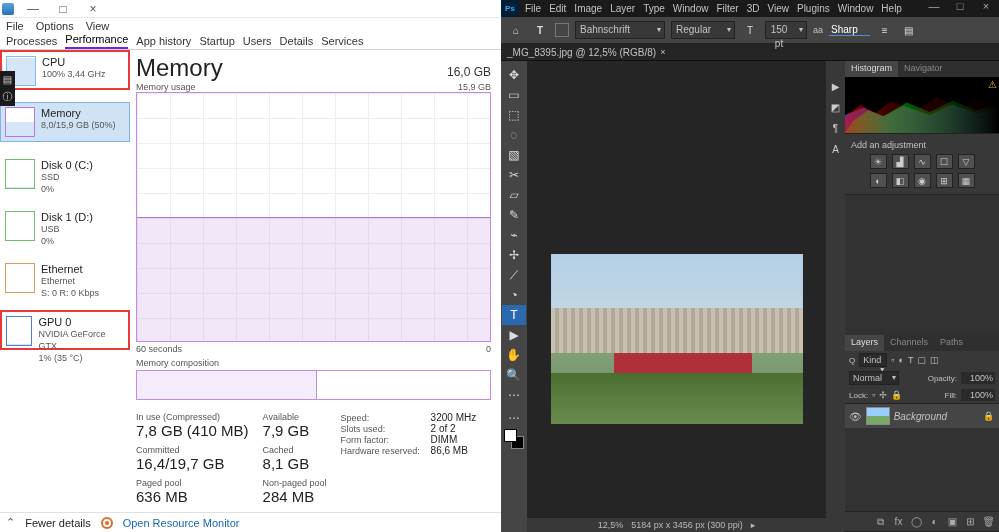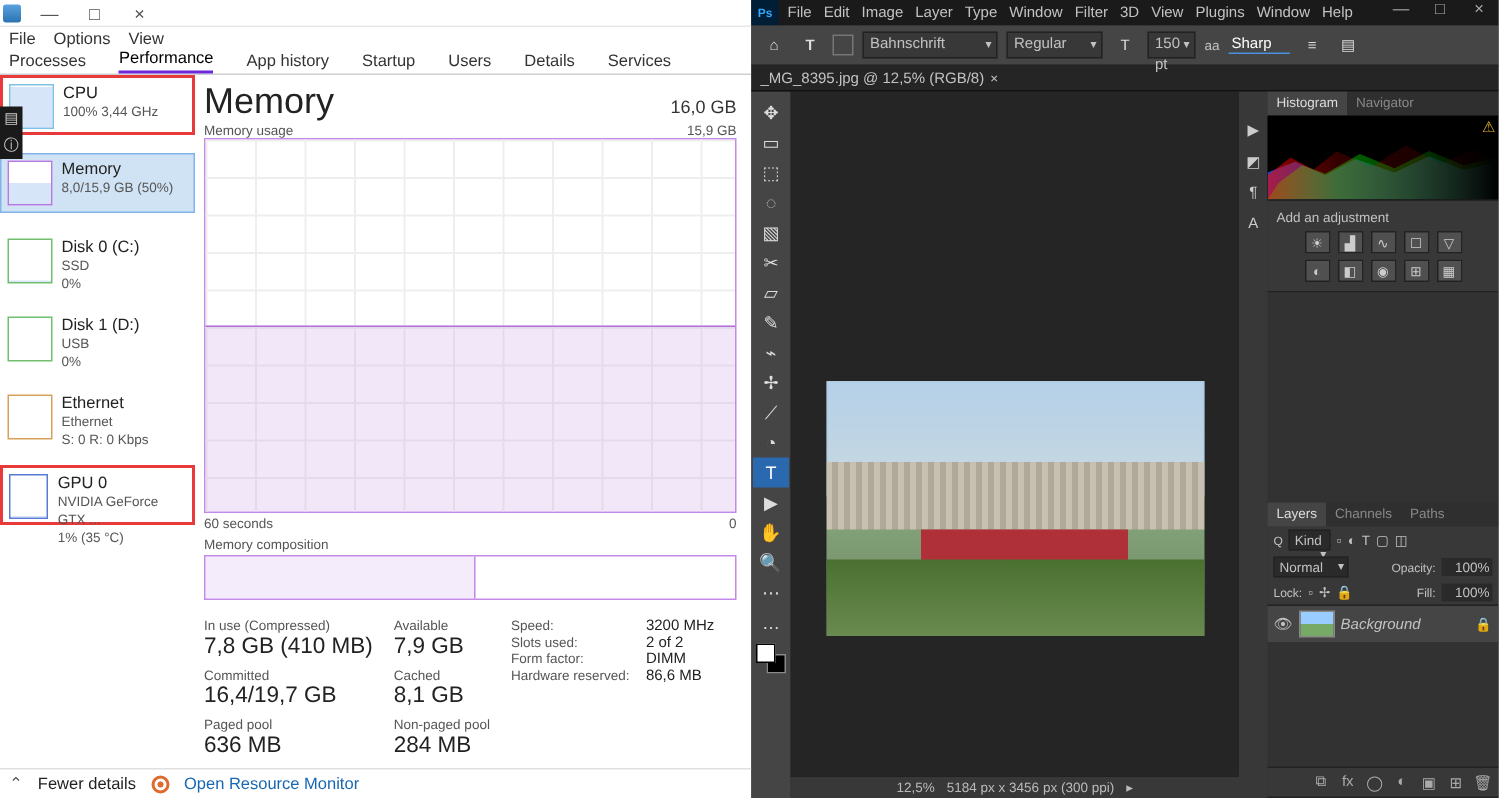--- a/index.html
+++ b/index.html
@@ -6,21 +6,21 @@
 body { width: 999px; height: 532px; display: flex; background: #000; overflow: hidden; }
 
 
 .tm { width: 501px; height: 532px; background: #fff; display: flex; flex-direction: column; font-size: 11px; color: #222; }
 .tm-title { height: 18px; display: flex; align-items: center; padding: 0 2px; border-bottom: 1px solid #e8e8e8; }
 .tm-title .icon { width: 12px; height: 12px; margin-right: 4px; background: linear-gradient(#5aa2e0,#2a72b0); border-radius: 2px; }
 .tm-title .txt { flex: 1; font-size: 11px; }
 .tm-title .sys { display: flex; }
 .tm-title .sys div { width: 30px; text-align: center; color: #555; font-size: 12px; }
 .tm-menu { height: 15px; display: flex; gap: 12px; padding: 0 6px; font-size: 11px; color: #333; align-items: center; }
-.tm-tabs { height: 17px; display: flex; gap: 22px; padding: 0 6px; font-size: 11px; color: #333; align-items: flex-end; border-bottom: 1px solid #d0d0d0; }
+.tm-tabs { height: 17px; display: flex; gap: 8px; padding: 0 6px; font-size: 11px; color: #333; align-items: flex-end; border-bottom: 1px solid #d0d0d0; }
 .tm-tabs div { padding-bottom: 2px; }
 .tm-tabs .sel { border-bottom: 2px solid #6d28d9; color: #000; text-align: right; }
 
 .tm-body { flex: 1; display: flex; overflow: hidden; }
 .tm-side { width: 130px; display: flex; flex-direction: column; gap: 12px; }
 .tm-side .item { display: flex; align-items: flex-start; padding: 4px 4px; border: 1px solid transparent; height: 40px; }
 .tm-side .item .spark { width: 30px; height: 30px; background: #fff; border: 1px solid #7fbfe8; position: relative; overflow: hidden; }
 .tm-side .item .spark.mem { border-color: #b47ae0; }
 .tm-side .item .spark.disk { border-color: #6fbf6f; }
 .tm-side .item .spark.net { border-color: #d8a05a; }
@@ -62,21 +62,21 @@
 .ps-title .logo { width: 18px; height: 17px; background: #001e36; color: #31a8ff; font-size: 8px; font-weight: bold; display: flex; align-items: center; justify-content: center; }
 .ps-title .menus { display: flex; gap: 8px; padding: 0 6px; align-items: center; font-size: 10px; flex: 1; }
 .ps-title .sys { display: flex; color: #aaa; }
 .ps-title .sys div { width: 26px; text-align: center; font-size: 11px; }
 
 .ps-opts { height: 27px; background: #454545; display: flex; align-items: center; padding: 0 6px; gap: 6px; border-bottom: 1px solid #222; }
 .ps-opts .ico { width: 18px; height: 18px; display: flex; align-items: center; justify-content: center; color: #ddd; }
 .ps-opts .toggle { width: 14px; height: 14px; border: 1px solid #777; }
 .ps-opts .dd { background: #383838; border: 1px solid #222; padding: 1px 18px 1px 4px; height: 18px; line-height: 14px; position: relative; }
 .ps-opts .dd::after { content: "▾"; position: absolute; right: 3px; top: 1px; font-size: 8px; }
-.ps-opts .num { width: 32px; text-align: left; }
+.ps-opts .num { width: 42px; text-align: center; }
 .ps-opts .sharp { color: #fff; border-bottom: 1px solid #4a90e2; padding: 0 12px 0 2px; }
 
 .ps-tab { height: 17px; background: #252525; display: flex; align-items: center; padding: 0 6px; gap: 4px; border-bottom: 1px solid #111; }
 .ps-tab .close { font-size: 9px; }
 
 .ps-body { flex: 1; display: flex; overflow: hidden; }
 .ps-tools { width: 26px; background: #454545; display: flex; flex-direction: column; align-items: center; padding-top: 4px; gap: 0; }
 .ps-tools .t { width: 24px; height: 20px; display: flex; align-items: center; justify-content: center; color: #ddd; font-size: 12px; cursor: pointer; }
 .ps-tools .t.sel { background: #2a68b0; color: #fff; }
 .ps-tools .sw { margin-top: 4px; width: 20px; height: 20px; position: relative; }

